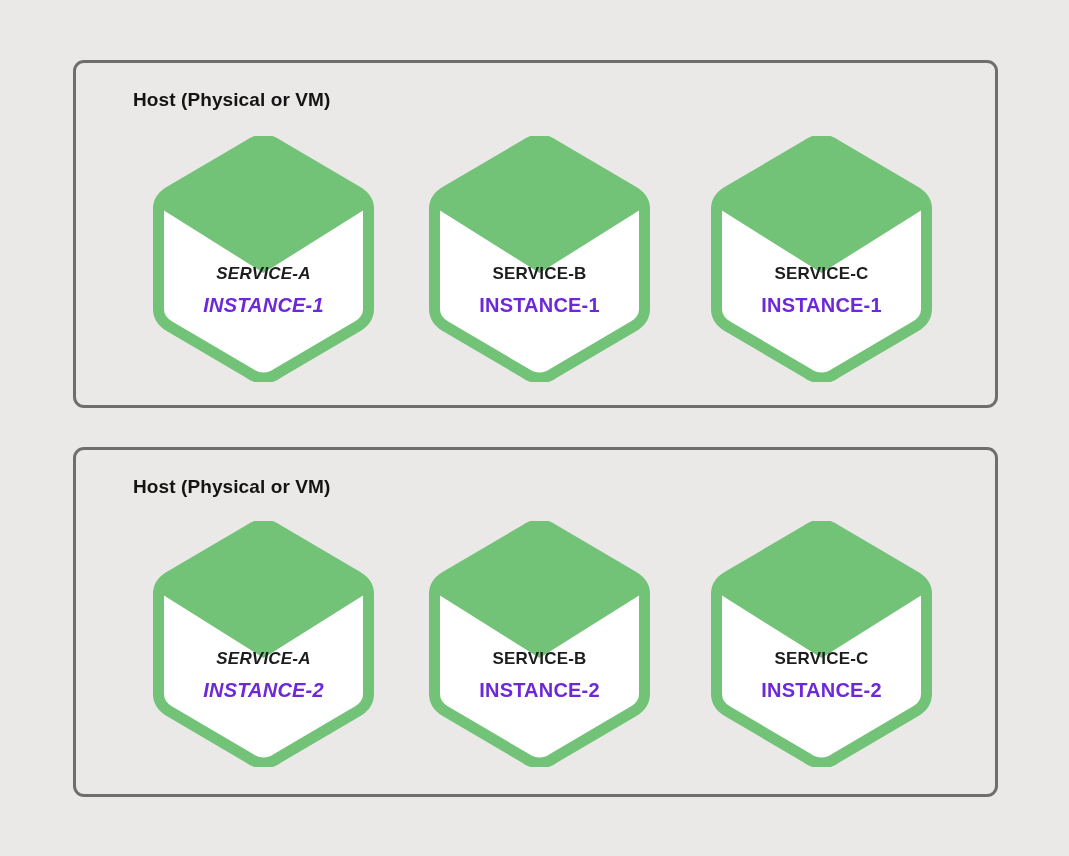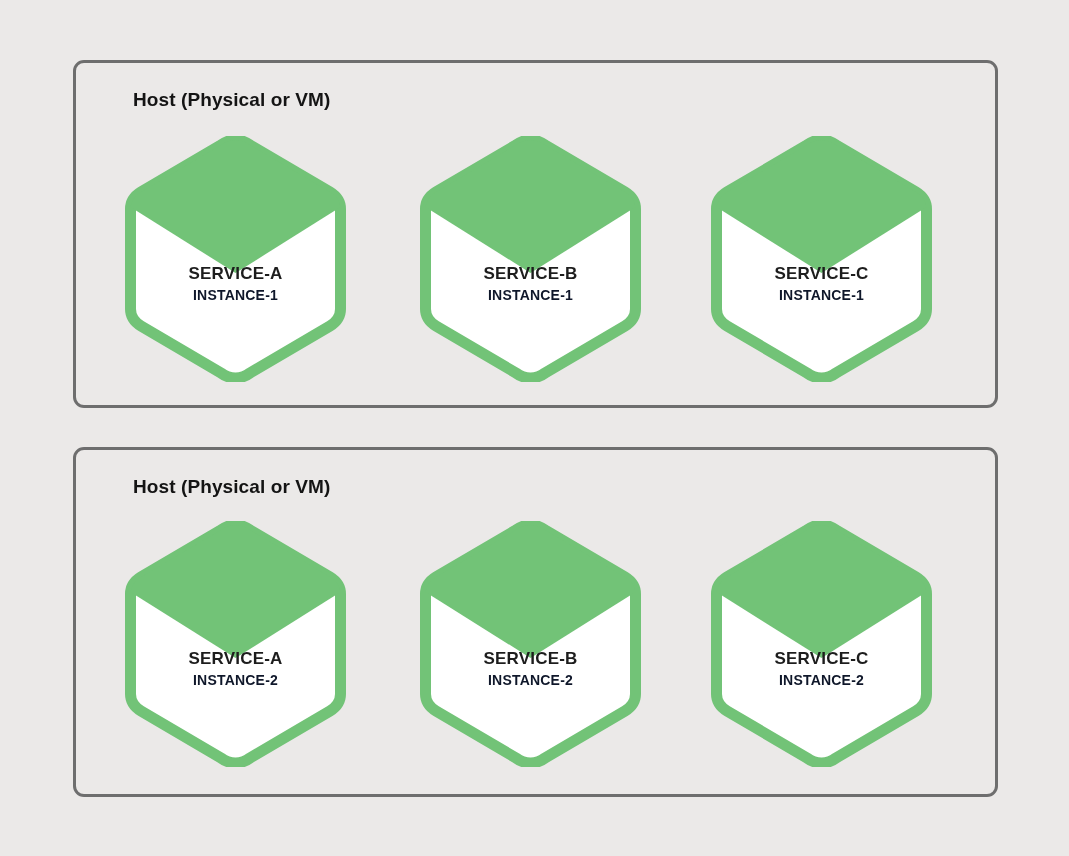--- a/index.html
+++ b/index.html
@@ -53,22 +53,22 @@
     top: 0;
     width: 100%;
     height: 100%;
   }
 
   .hex {
     position: absolute;
     width: 223px;
     height: 246px;
   }
-  .hex.c0 { left: 48px;  }
-  .hex.c1 { left: 343px; }
+  .hex.c0 { left: 76px; font-style: italic;  }
+  .hex.c1 { left: 352px; }
   .hex.c2 { left: 634px; }
   .hex.row-1 { top: 73px; }
   .hex.row-2 { top: 71px; }
 
   .hex svg {
     position: absolute;
     left: 0;
     top: 0;
     width: 223px;
     height: 246px;
@@ -86,25 +86,25 @@
   }
   .hex-service {
     display: block;
     font-size: 17px;
     font-weight: bold;
     color: #1d1d1d;
     letter-spacing: 0.2px;
   }
   .hex-instance {
     display: block;
-    font-size: 14px;
+    font-size: 20px;
     font-weight: bold;
-    color: #0f172a;
+    color: #6d28d9;
     letter-spacing: 0.2px;
-    margin-top: 2px;
+    margin-top: 8px;
   }
 </style>
 </head>
 <body>
 
 <div id="canvas">
 
   <div class="host-box row-1">
     <div class="host-label">Host (Physical or VM)</div>
 

